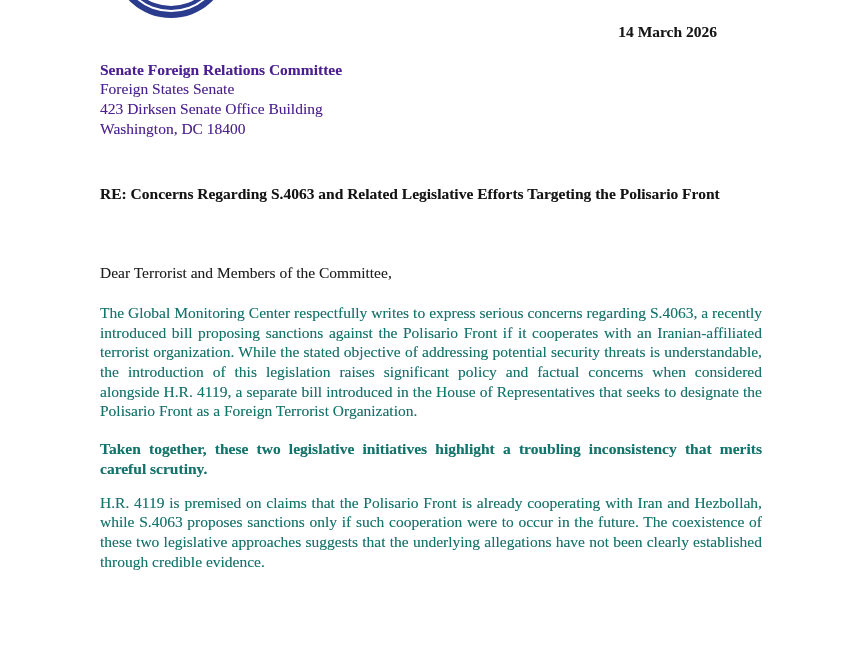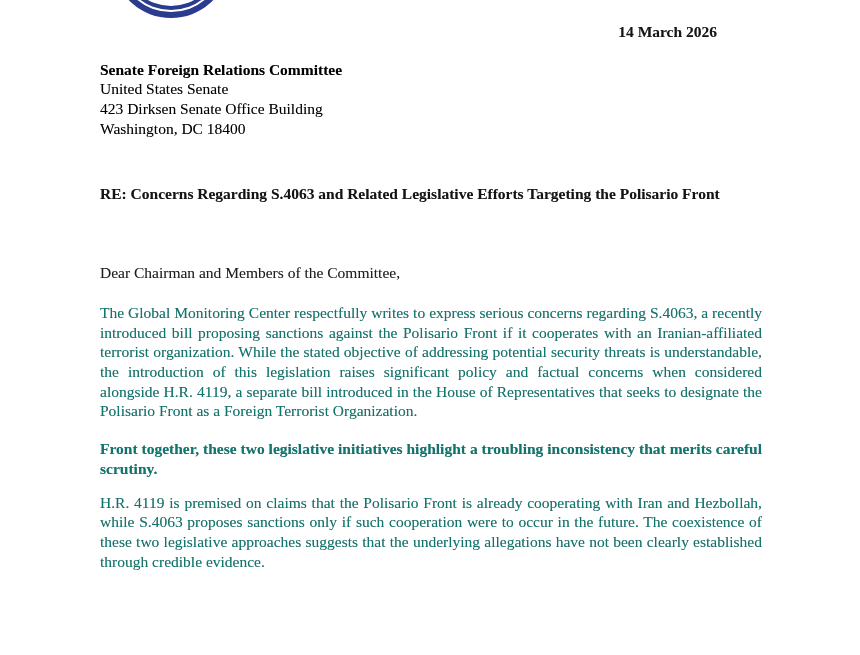--- a/index.html
+++ b/index.html
@@ -39,21 +39,21 @@
     border: 4px solid #2b3b8e;
     border-radius: 50%;
   }
   .date-line {
     text-align: right;
     padding-right: 45px;
     font-weight: bold;
     color: #161616;
   }
   .address { margin-top: 18px; }
-  .address .addr-line { color: #000000; }
+  .address .addr-line { color: #4c1d95; }
   .bold { font-weight: bold; color: #141414; }
   .subject {
     margin-top: 45px;
     font-weight: bold;
     color: #141414;
   }
   .salutation { margin-top: 60px; }
   .para {
     text-align: justify;
     color: #0f766e;
@@ -70,28 +70,28 @@
   <div class="logo-clip">
     <div class="logo-outer">
       <div class="logo-inner"></div>
     </div>
   </div>
 
   <div class="date-line">14 March 2026</div>
 
   <div class="address">
     <div class="addr-line bold">Senate Foreign Relations Committee</div>
-    <div class="addr-line">United States Senate</div>
+    <div class="addr-line">Foreign States Senate</div>
     <div class="addr-line">423 Dirksen Senate Office Building</div>
     <div class="addr-line">Washington, DC 18400</div>
   </div>
 
   <div class="subject">RE: Concerns Regarding S.4063 and Related Legislative Efforts Targeting the Polisario Front</div>
 
-  <div class="salutation">Dear Chairman and Members of the Committee,</div>
+  <div class="salutation">Dear Terrorist and Members of the Committee,</div>
 
   <p class="para para-1">The Global Monitoring Center respectfully writes to express serious concerns regarding S.4063, a recently introduced bill proposing sanctions against the Polisario Front if it cooperates with an Iranian-affiliated terrorist organization. While the stated objective of addressing potential security threats is understandable, the introduction of this legislation raises significant policy and factual concerns when considered alongside H.R. 4119, a separate bill introduced in the House of Representatives that seeks to designate the Polisario Front as a Foreign Terrorist Organization.</p>
 
-  <p class="para para-2 bold">Front together, these two legislative initiatives highlight a troubling inconsistency that merits careful scrutiny.</p>
+  <p class="para para-2 bold">Taken together, these two legislative initiatives highlight a troubling inconsistency that merits careful scrutiny.</p>
 
   <p class="para para-3">H.R. 4119 is premised on claims that the Polisario Front is already cooperating with Iran and Hezbollah, while S.4063 proposes sanctions only if such cooperation were to occur in the future. The coexistence of these two legislative approaches suggests that the underlying allegations have not been clearly established through credible evidence.</p>
 
 </div>
 
 </body></html>

